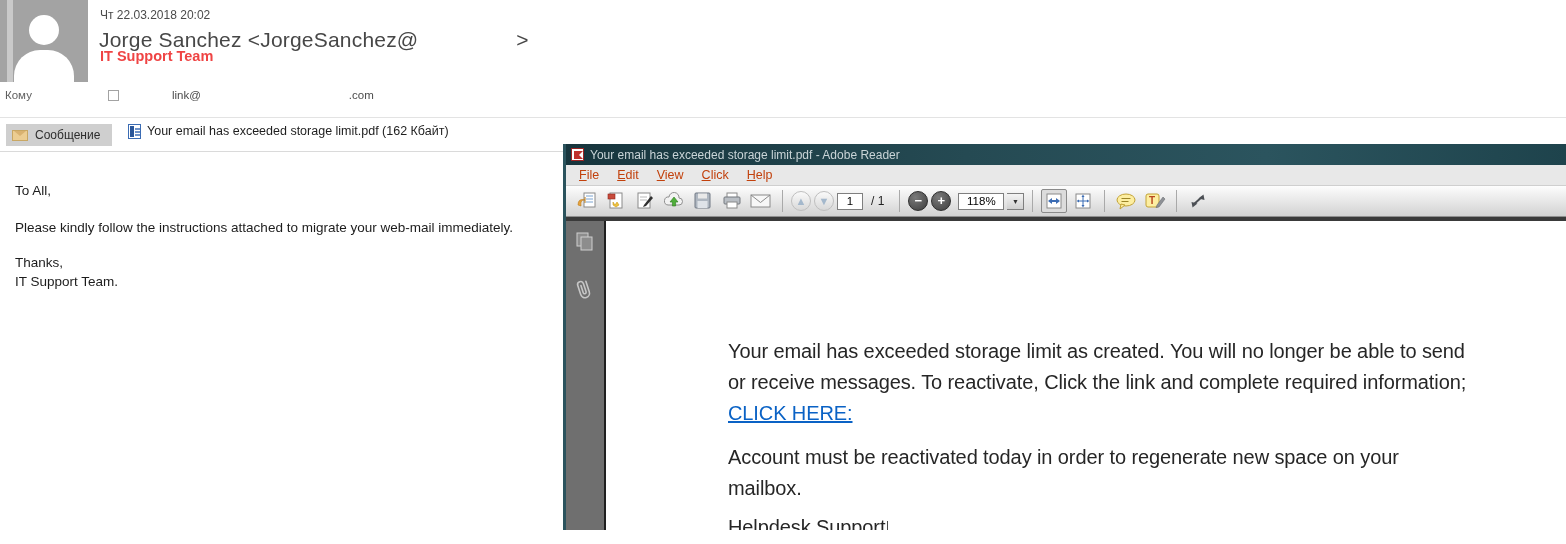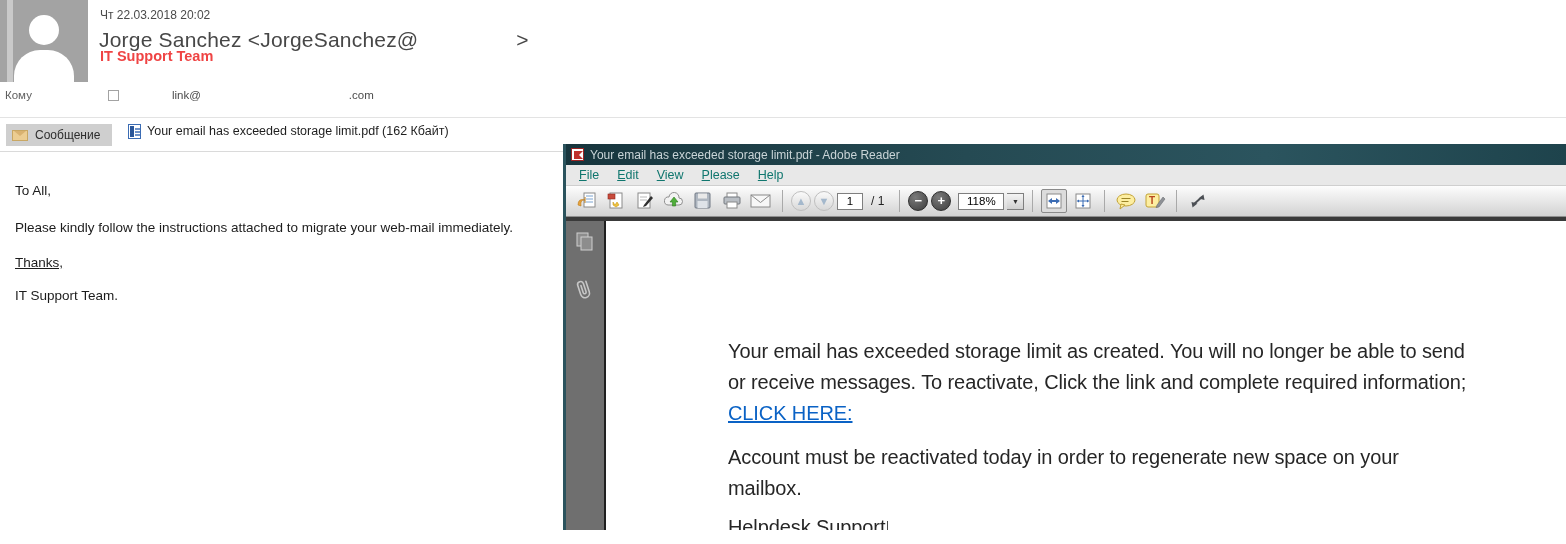--- a/index.html
+++ b/index.html
@@ -37,35 +37,35 @@
   .attach-item { position:absolute; left:128px; top:124px; height:22px; display:flex; align-items:flex-start; gap:6px; }
   .attach-label { font-size:12.5px; color:#1e1e1e; }
   .doc-ico { width:13px; height:15px; background:#fff; border:1px solid #3b6cb4; position:relative; }
   .doc-ico i { position:absolute; left:1px; top:1px; width:4px; height:11px; background:#2a5699; }
   .doc-ico b { position:absolute; left:6px; width:5px; height:1.5px; background:#6f93c9; }
 
   
   .mail-body { position:absolute; left:15px; top:182px; width:545px; font-size:13.5px; color:#1c1c1c; line-height:18px; }
   .mail-body p.greet { margin-bottom:19px; }
   .mail-body p.msg   { margin-bottom:17px; }
-  .mail-body p.close { margin-bottom:15px;text-decoration:underline; }
+  .mail-body p.close { margin-bottom:1px; }
 
   
   .reader { position:absolute; left:563px; top:144px; width:1003px; height:386px;
             border-left:3px solid #2b535d; display:flex; flex-direction:column; }
   .titlebar { height:21px; background:linear-gradient(90deg,#17353d 0%,#254a53 40%,#2b545e 70%,#1e434c 100%);
               display:flex; align-items:center; padding-left:5px; gap:6px; flex:none; }
   .title-text { font-size:12px; color:#c9d4d7; }
   .pdf-badge { width:13px; height:13px; background:#fff; border:1px solid #9b2423; position:relative; flex:none; }
   .pdf-badge::after { content:""; position:absolute; left:2px; top:2px; width:0; height:0;
               border-top:4px solid #c0302c; border-right:4px solid transparent;
               border-bottom:4px solid #c0302c; border-left:5px solid #c0302c; }
   .menubar { height:21px; background:#e8e8e8; border-bottom:1px solid #cfcfcf;
              display:flex; align-items:center; padding-left:4px; flex:none; }
-  .menu-item { font-size:12.5px; color:#0f766e; padding:0 9px; line-height:20px; }
+  .menu-item { font-size:12.5px; color:#c2410c; padding:0 9px; line-height:20px; }
   .menu-item::first-letter { text-decoration:underline; }
   .toolbar { height:31px; background:linear-gradient(#fdfdfd,#d2d2d2); border-bottom:1px solid #8f8f8f;
              display:flex; align-items:center; padding-left:8px; gap:3px; flex:none; }
   .tbtn { width:26px; height:24px; display:flex; align-items:center; justify-content:center; }
   .tsep { width:1px; height:22px; background:#a9a9a9; margin:0 5px; }
   .pg-input { width:26px; height:17px; border:1px solid #7f7f7f; background:#fff; font-size:11.5px;
               text-align:center; font-family:"Liberation Sans",sans-serif; }
   .pg-total { font-size:12px; color:#222; margin:0 7px 0 5px; }
   .navcirc { width:20px; height:20px; border-radius:50%; border:1px solid #bfbfbf;
              background:linear-gradient(#fafafa,#d8d8d8); display:flex; align-items:center; justify-content:center;
@@ -142,21 +142,21 @@
 
   <div class="reader">
     <div class="titlebar">
       <span class="pdf-badge"></span>
       <span class="title-text">Your email has exceeded storage limit.pdf - Adobe Reader</span>
     </div>
     <div class="menubar">
       <span class="menu-item">File</span>
       <span class="menu-item">Edit</span>
       <span class="menu-item">View</span>
-      <span class="menu-item">Please</span>
+      <span class="menu-item">Click</span>
       <span class="menu-item">Help</span>
     </div>
     <div class="toolbar">
       <span class="tbtn">
         <svg width="20" height="18">
             <rect x="7" y="1" width="11" height="14" fill="#fff" stroke="#8a8a8a"></rect>
             <line x1="9" y1="4" x2="16" y2="4" stroke="#7ba3d0"></line>
             <line x1="9" y1="7" x2="16" y2="7" stroke="#7ba3d0"></line>
             <line x1="9" y1="10" x2="16" y2="10" stroke="#7ba3d0"></line>
             <path d="M1 13 Q1 6 8 8 L8 5 L8 11 L8 8 Q3 7 4 14 Z" fill="#e8a33d" stroke="#b97c1e" stroke-width=".6"></path>

